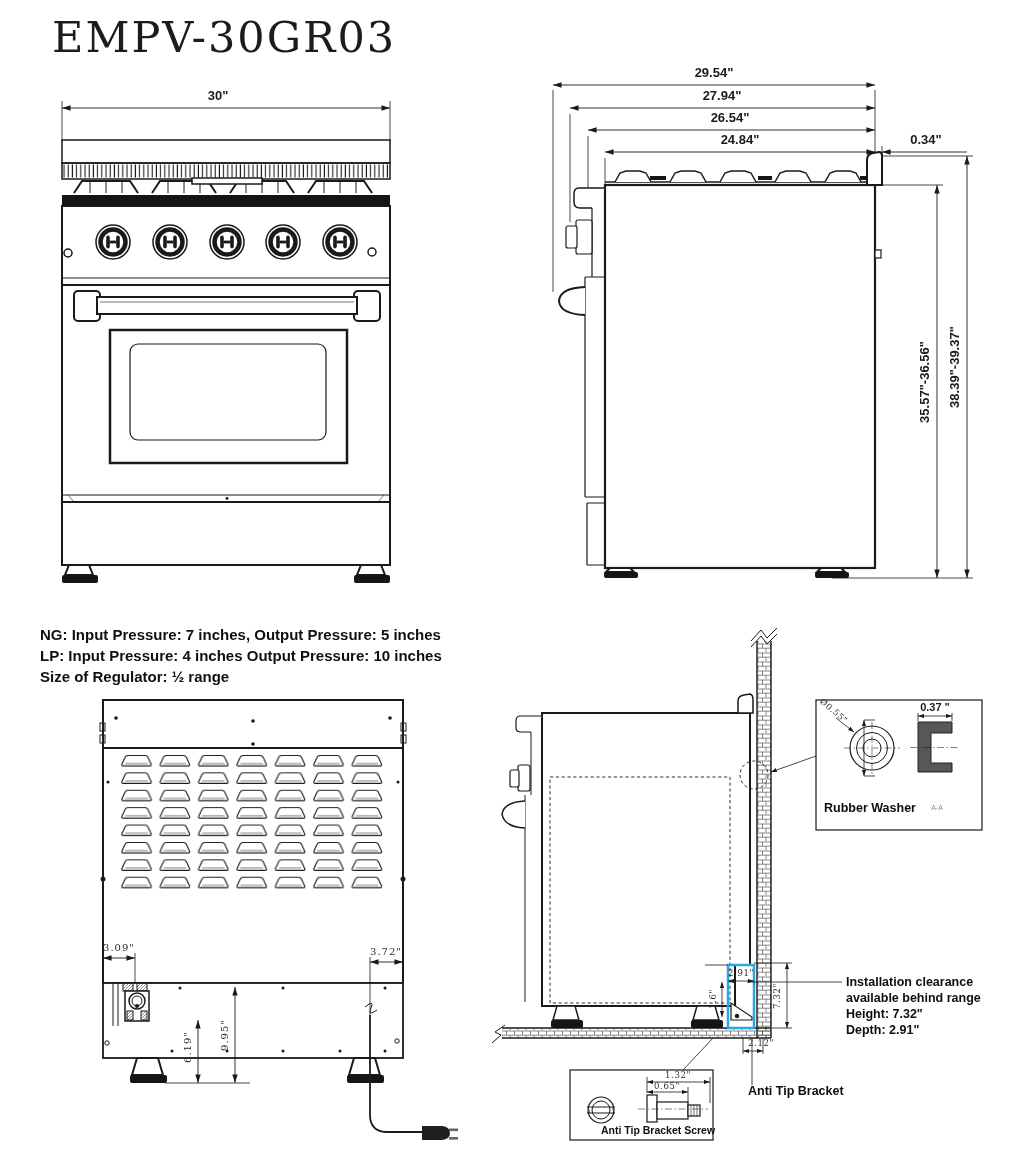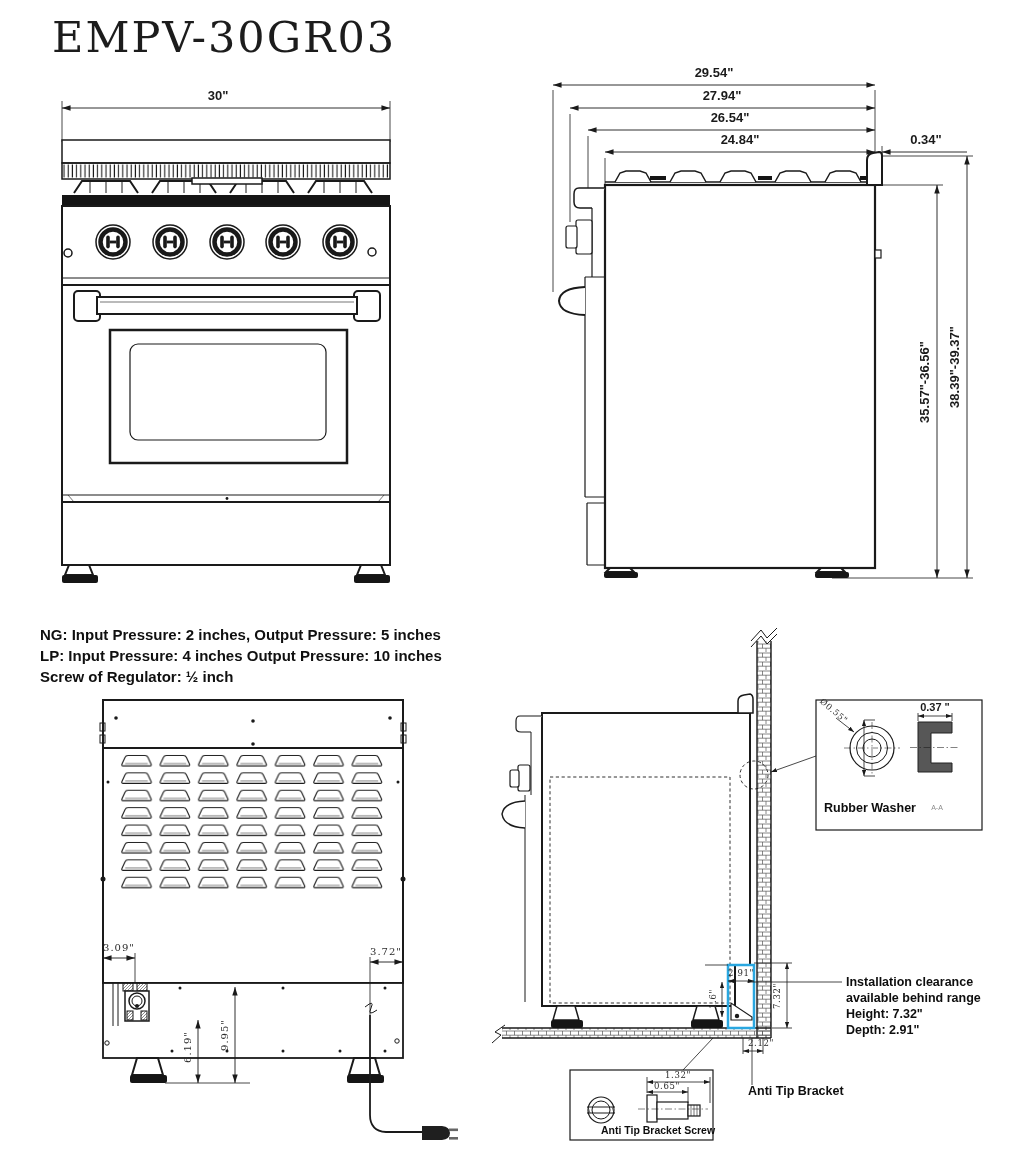--- a/index.html
+++ b/index.html
@@ -192,23 +192,23 @@
 
     <g>
       <polygon points="80,508 100,508 104,512 76,512" class="s2"></polygon>
       <rect x="74" y="512" width="34" height="6" rx="2" class="blk"></rect>
       <polygon points="291,508 311,508 315,512 287,512" class="s2"></polygon>
       <rect x="285" y="512" width="34" height="6" rx="2" class="blk"></rect>
     </g>
   </svg>
 
   <div id="gas-specs" class="abs">
-    <div>NG: Input Pressure: 2 inches, Output Pressure: 5 inches</div>
+    <div>NG: Input Pressure: 7 inches, Output Pressure: 5 inches</div>
     <div>LP: Input Pressure: 4 inches Output Pressure: 10 inches</div>
-    <div>Screw of Regulator: ½ inch</div>
+    <div>Size of Regulator: ½ range</div>
   </div>
 
   <svg class="abs" style="left:70px;top:685px" width="410" height="465" viewBox="0 0 410 465">
     <defs>
       <marker id="aB" markerWidth="10" markerHeight="8" refX="9.5" refY="3" orient="auto-start-reverse">
         <path d="M0,0L9.5,3L0,6Z" fill="#1a1a1a"></path>
       </marker>
       <pattern id="lv" x="50" y="69" width="38.4" height="17.4" patternUnits="userSpaceOnUse">
         <path d="M3.2,12 Q1.2,12 1.9,10.2 L5,3.3 Q5.8,1.5 8,1.5 L25,1.5 Q27.2,1.5 28,3.3 L31.1,10.2 Q31.8,12 29.8,12 Z" fill="#fff" stroke="#1a1a1a" stroke-width="1.1"></path>
         <path d="M5.2,9.6 L27.8,9.6" stroke="#1a1a1a" stroke-width="0.55"></path>

